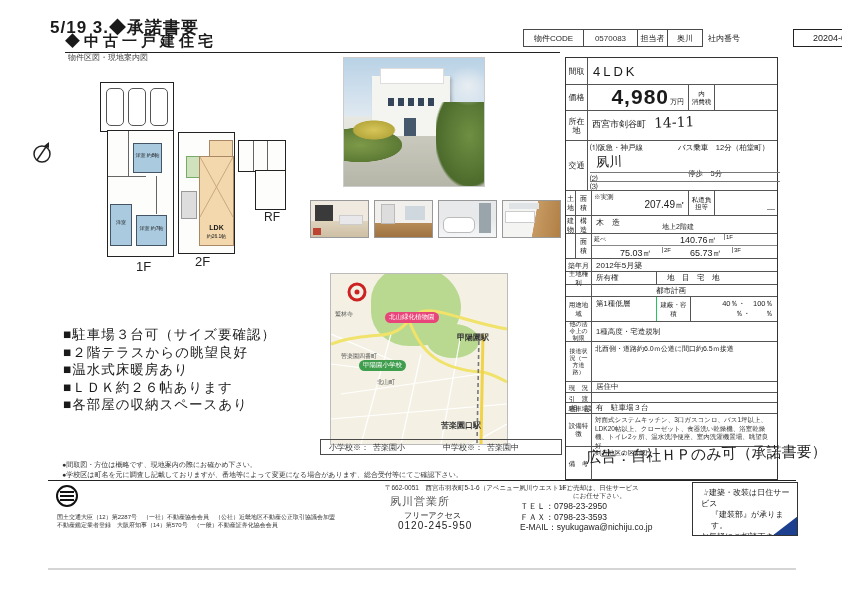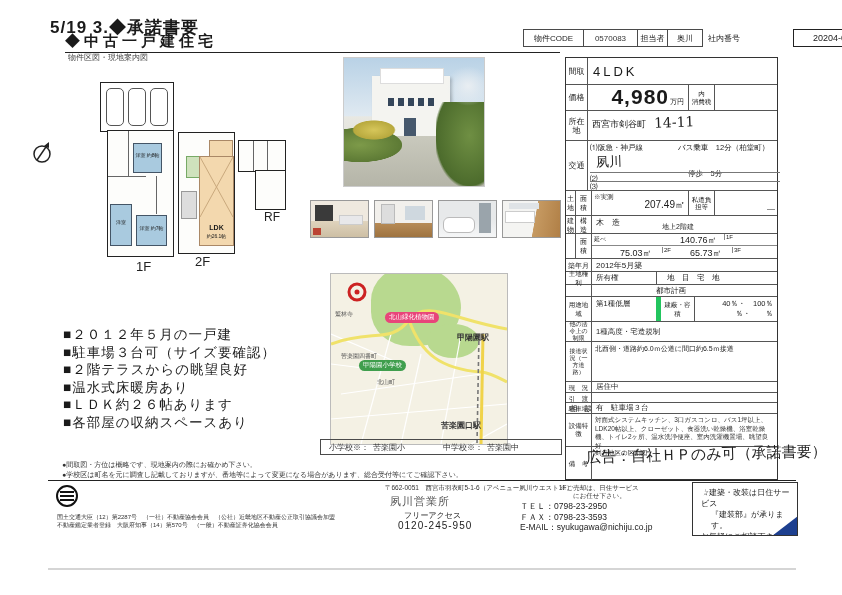--- a/index.html
+++ b/index.html
@@ -83,21 +83,20 @@
   <div class="abs" style="left:238px;top:140px;">
     <div class="abs bd2" style="left:0;top:0;width:46px;height:30px;background:#fdfdfb;">
       <div class="abs" style="left:14px;top:0;height:30px;border-left:1px solid #666;"></div>
       <div class="abs" style="left:28px;top:0;height:30px;border-left:1px solid #666;"></div>
     </div>
     <div class="abs bd2" style="left:17px;top:30px;width:29px;height:38px;background:#fdfdfb;"></div>
   </div>
   <div class="abs" style="left:264px;top:210px;font-size:12px;color:#222;">RF</div>
 
   <div class="abs" style="left:63px;top:326px;font-size:13.5px;line-height:17.5px;letter-spacing:1px;">
-    <div>■２０１２年５月の一戸建</div>
     <div>■駐車場３台可（サイズ要確認）</div>
     <div>■２階テラスからの眺望良好</div>
     <div>■温水式床暖房あり</div>
     <div>■ＬＤＫ約２６帖あります</div>
     <div>■各部屋の収納スペースあり</div>
   </div>
 
   <div class="abs" style="left:343px;top:57px;width:140px;height:128px;overflow:hidden;border:1px solid #ccc;background:linear-gradient(#b9d2e6 0%,#dfe9f1 45%,#e8e8e2 46%,#d8d8cf 100%);">
     <div class="abs" style="left:28px;top:18px;width:78px;height:62px;background:#f4f4f0;box-shadow:2px 2px 3px rgba(0,0,0,.25);"></div>
     <div class="abs" style="left:36px;top:10px;width:62px;height:14px;background:#ffffff;border:1px solid #ddd;"></div>
@@ -266,21 +265,21 @@
       <div class="fill" style="display:flex;align-items:center;padding-left:10px;font-size:7.5px;">地　目　宅　地</div>
     </div>
 
     <div class="row" style="top:227px;width:100%;height:12px;">
       <div class="lcol" style="width:26px;"></div>
       <div class="fill" style="display:flex;align-items:center;padding-left:64px;font-size:7.5px;">都市計画</div>
     </div>
 
     <div class="row" style="top:239px;width:100%;height:25px;">
       <div class="lcol" style="width:26px;font-size:6.5px;">用途地域</div>
-      <div class="fill" style="border-right:5px solid #22c55e;width:60px;flex:none;padding:2px 0 0 4px;font-size:7.5px;">第1種低層</div>
+      <div class="fill" style="border-right:1px solid #22c55e;width:60px;flex:none;padding:2px 0 0 4px;font-size:7.5px;">第1種低層</div>
       <div class="lcol" style="width:34px;font-size:6.5px;">建蔽・容積</div>
       <div class="fill" style="font-size:7.5px;">
         <span style="position:absolute;right:4px;top:2px;">40％・　100％</span>
         <span style="position:absolute;right:4px;bottom:2px;">％・　　％</span>
       </div>
     </div>
 
     <div class="row" style="top:264px;width:100%;height:20px;">
       <div class="lcol" style="width:26px;font-size:6px;line-height:7px;">他の法令上の制限</div>
       <div class="fill" style="display:flex;align-items:center;padding-left:4px;font-size:7.5px;">1種高度・宅造規制</div>

